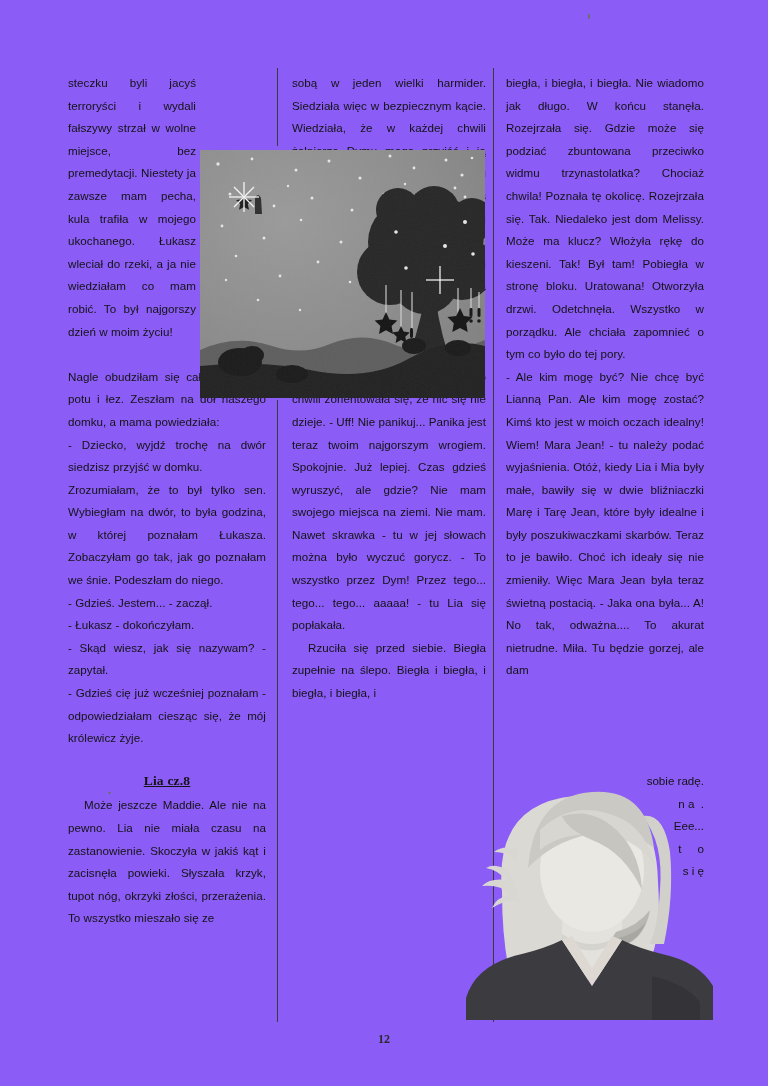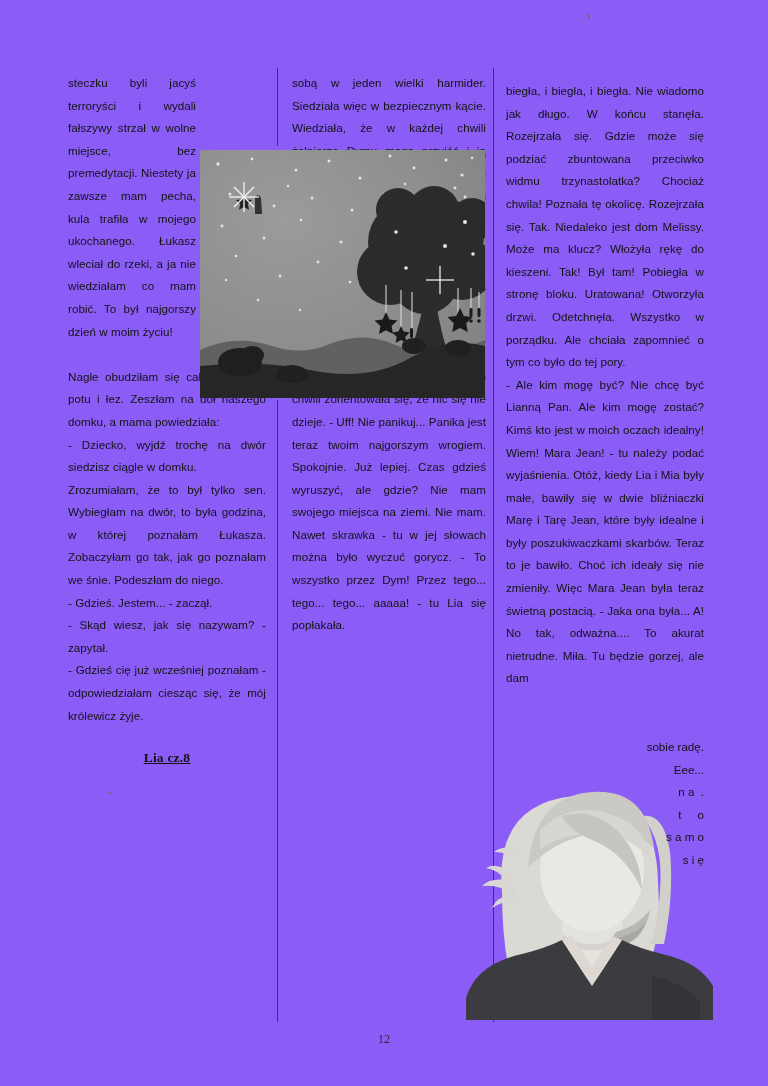--- a/index.html
+++ b/index.html
@@ -28,21 +28,21 @@
     text-align: justify;
     color: #131313;
     letter-spacing: 0.05px;
   }
   .col p { margin: 0; }
   .col p.indent { text-indent: 16px; }
   .col p.gap-before { margin-top: 22.6px; }
 
   #col1 { left: 68px;  top: 72px;  width: 198px; }
   #col2 { left: 292px; top: 72px;  width: 194px; }
-  #col3 { left: 506px; top: 72px;  width: 198px; margin-top: 8px; }
+  #col3 { left: 506px; top: 72px;  width: 198px; }
 
   
   .rule {
     position: absolute;
     width: 1px;
     background: #3a3a3a;
   }
   #rule-a-top { left: 277px; top: 68px;  height: 78px; }
   #rule-a-bot { left: 277px; top: 400px; height: 622px; }
   #rule-b     { left: 493px; top: 68px;  height: 954px; }
@@ -78,21 +78,21 @@
     width: 247px;
     height: 248px;
     overflow: hidden;
   }
   #portrait-illustration svg { display: block; }
 
   
   #wrap-text {
     position: absolute;
     left: 556px;
-    top: 736px;
+    top: 770px;
     width: 148px;
     font-size: 11.6px;
     line-height: 22.6px;
     text-align: right;
     color: #131313;
     z-index: 5;
   }
   #wrap-text div { white-space: pre; }
 
   
@@ -106,20 +106,21 @@
   
   #page-number {
     position: absolute;
     left: 0;
     top: 1032px;
     width: 768px;
     text-align: center;
     font-family: "Liberation Serif", serif;
     font-size: 12px;
     color: #2b2b2b;
+    font-weight: bold;
   }
 
   
   .speck {
     position: absolute;
     background: #6e6e6e;
     border-radius: 50%;
   }
 </style>
 </head>
@@ -128,31 +129,34 @@
 <div id="page">
 
   <div class="rule" id="rule-a-top"></div>
   <div class="rule" id="rule-a-bot"></div>
   <div class="rule" id="rule-b"></div>
 
   <div class="col" id="col1">
     <div class="shim-right"></div>
     <p>steczku byli jacyś terroryści i wydali fałszywy strzał w wolne miejsce, bez premedytacji. Niestety ja zawsze mam pecha, kula trafiła w mojego ukochanego. Łukasz wleciał do rzeki, a ja nie wiedziałam co mam robić. To był najgorszy dzień w moim życiu!</p>
     <p class="gap-before">Nagle obudziłam się cała mokra od potu i łez. Zeszłam na dół naszego domku, a mama powiedziała:</p>
-    <p>- Dziecko, wyjdź trochę na dwór siedzisz ciągle w domku.</p>
+    <p>- Dziecko, wyjdź trochę na dwór siedzisz przyjść w domku.</p>
     <p>Zrozumiałam, że to był tylko sen. Wybiegłam na dwór, to była godzina, w której poznałam Łukasza. Zobaczyłam go tak, jak go poznałam we śnie. Podeszłam do niego.</p>
     <p>- Gdzieś. Jestem... - zaczął.</p>
+    <p>- Łukasz - dokończyłam.</p>
     <p>- Skąd wiesz, jak się nazywam? - zapytał.</p>
     <p>- Gdzieś cię już wcześniej poznałam - odpowiedziałam ciesząc się, że mój królewicz żyje.</p>
     <h2 class="section-heading">Lia cz.8</h2>
+    <p class="indent">Może jeszcze Maddie. Ale nie na pewno. Lia nie miała czasu na zastanowienie. Skoczyła w jakiś kąt i zacisnęła powieki. Słyszała krzyk, tupot nóg, okrzyki złości, przerażenia. To wszystko mieszało się ze</p>
   </div>
 
   <div class="col" id="col2">
     <p>sobą w jeden wielki harmider. Siedziała więc w bezpiecznym kącie. Wiedziała, że w każdej chwili żołnierze Dymu mogą przyjść i ją złapać. Uparcie siedziała na miejscu tak jak wtedy na statku. Kiedy hałas ucichł, Lia wychynęła ze swojej kryjówki. Nie było nikogo. Pustka... Lię zaczęło  ogarniać obce jej uczucie... Strach! Była sama na środku wielkiej, pustej, ciemnej sali. Może coś czai się w ciemnościach. Skrada się. Zaraz ją złapie...</p>
     <p>- Nie! - krzyknęła Lia. Dopiero po chwili zorientowała się, że nic się nie dzieje. - Uff! Nie panikuj... Panika  jest teraz twoim najgorszym wrogiem. Spokojnie. Już lepiej. Czas gdzieś wyruszyć, ale gdzie? Nie mam swojego miejsca na ziemi. Nie mam. Nawet skrawka - tu w jej słowach można było wyczuć gorycz. - To wszystko przez Dym! Przez tego... tego... tego... aaaaa! - tu Lia się popłakała.</p>
+    <p class="indent">Rzuciła się przed siebie. Biegła zupełnie na ślepo. Biegła i biegła, i biegła, i biegła, i</p>
   </div>
 
   <div class="col" id="col3">
     <p>biegła, i biegła, i biegła. Nie wiadomo jak długo. W końcu stanęła. Rozejrzała się. Gdzie może się podziać zbuntowana przeciwko widmu trzynastolatka? Chociaż chwila! Poznała tę okolicę. Rozejrzała się. Tak. Niedaleko jest dom Melissy. Może ma klucz? Włożyła rękę do kieszeni. Tak! Był tam! Pobiegła w stronę bloku. Uratowana! Otworzyła drzwi. Odetchnęła. Wszystko w porządku. Ale chciała zapomnieć o tym co było do tej pory.</p>
     <p>- Ale kim mogę  być? Nie chcę być Lianną Pan. Ale kim mogę zostać? Kimś kto jest w moich oczach idealny! Wiem! Mara Jean! - tu należy podać wyjaśnienia. Otóż, kiedy Lia i Mia były małe, bawiły się w dwie bliźniaczki Marę i Tarę Jean, które były idealne i były poszukiwaczkami skarbów. Teraz to je bawiło. Choć ich ideały się nie zmieniły. Więc Mara Jean była teraz świetną postacią. - Jaka ona była... A! No tak, odważna.... To akurat nietrudne. Miła. Tu będzie gorzej, ale dam</p>
   </div>
 
   <div id="night-illustration">
     <svg width="285" height="248" viewBox="0 0 285 248" xmlns="http://www.w3.org/2000/svg">
       <defs>
@@ -311,24 +315,23 @@
       <path d="M 0 248 l 0 -22 q 10 -34 56 -44 q 24 -6 40 -14 l 30 46 l 30 -46 q 16 8 40 14 q 46 10 56 44 l 0 22 z" fill="#3c3c40"></path>
 
       <path d="M 96 168 l 30 46 l 30 -46 l -10 -4 l -20 32 l -20 -32 z" fill="#ddd9d2"></path>
 
       <path d="M 186 204 q 34 8 48 26 l 0 18 -48 0 z" fill="#343438"></path>
     </svg>
   </div>
 
   <div id="wrap-text">
     <div>sobie radę.</div>
+    <div>n a  .</div>
     <div>Eee...</div>
-    <div>n a  .</div>
     <div>t     o</div>
-    <div>s a m o</div>
     <div>s i ę</div>
   </div>
 
   <div id="page-number">12</div>
 
   <div class="speck" style="left:588px; top:14px; width:2px; height:5px; border-radius:1px;"></div>
   <div class="speck" style="left:108px; top:792px; width:3px; height:2px;"></div>
 </div>
 
 </body></html>

